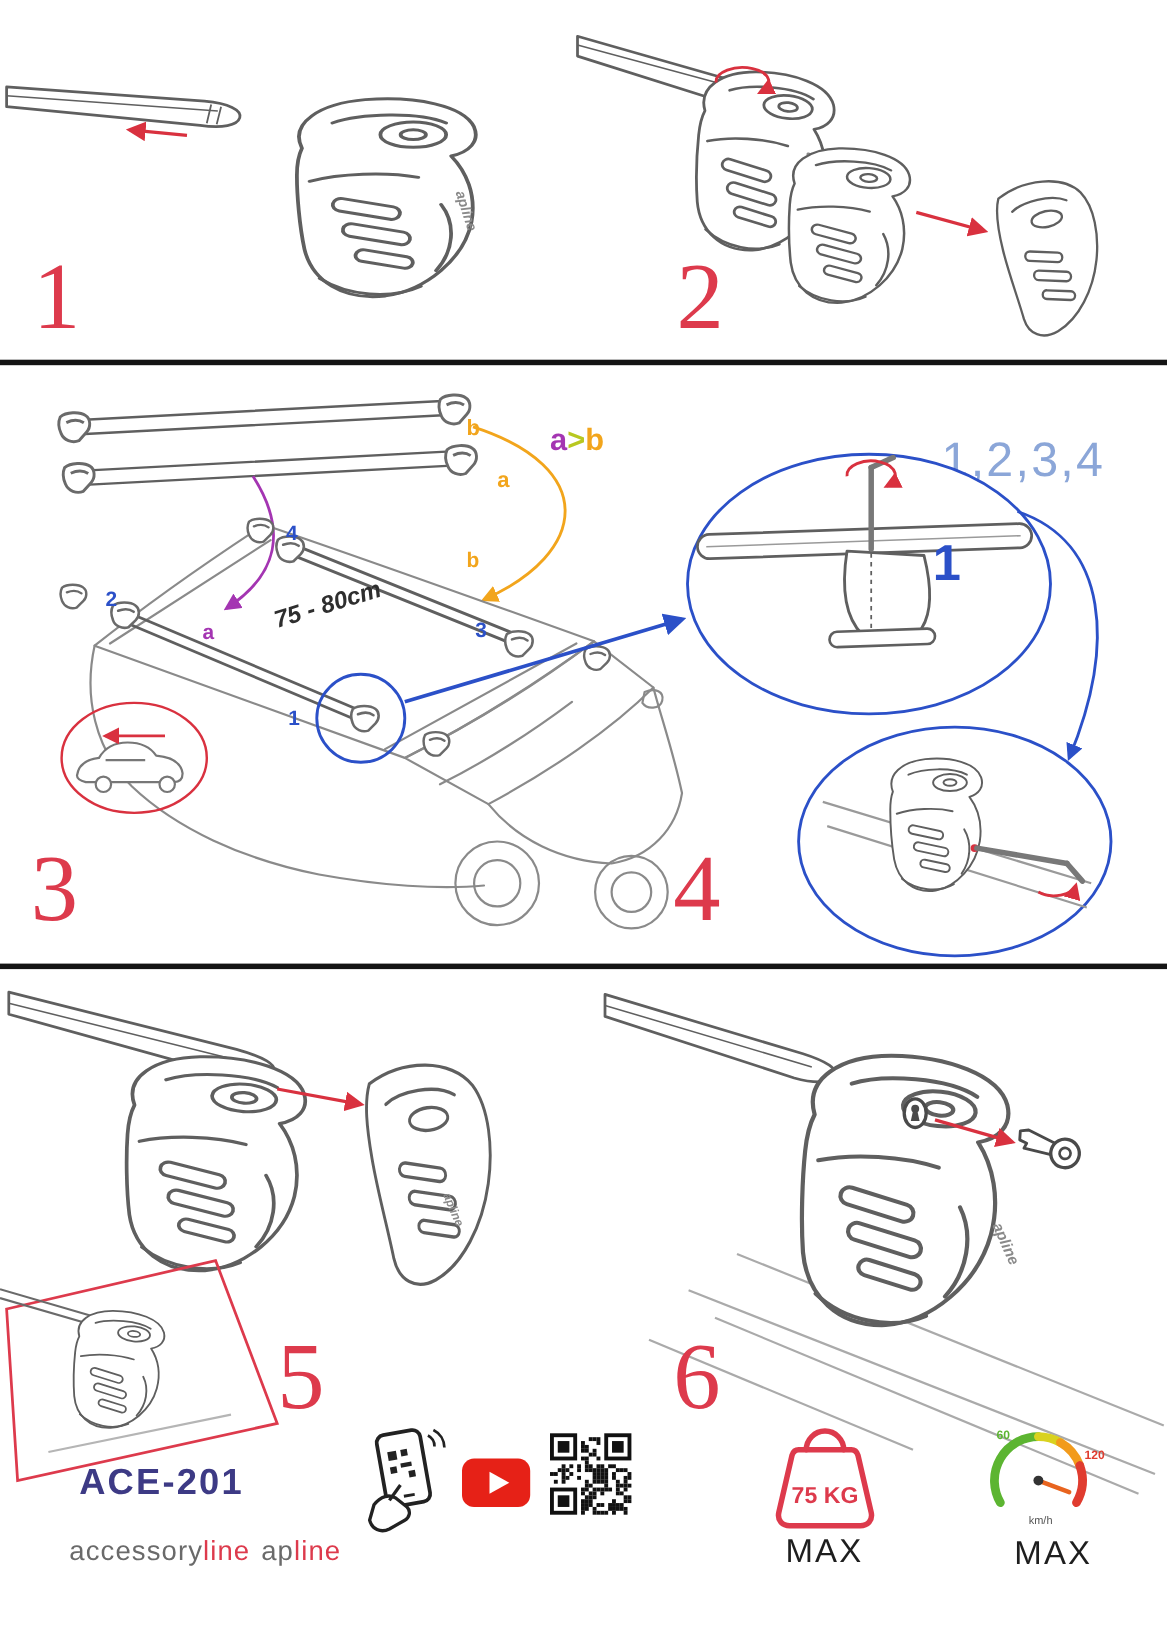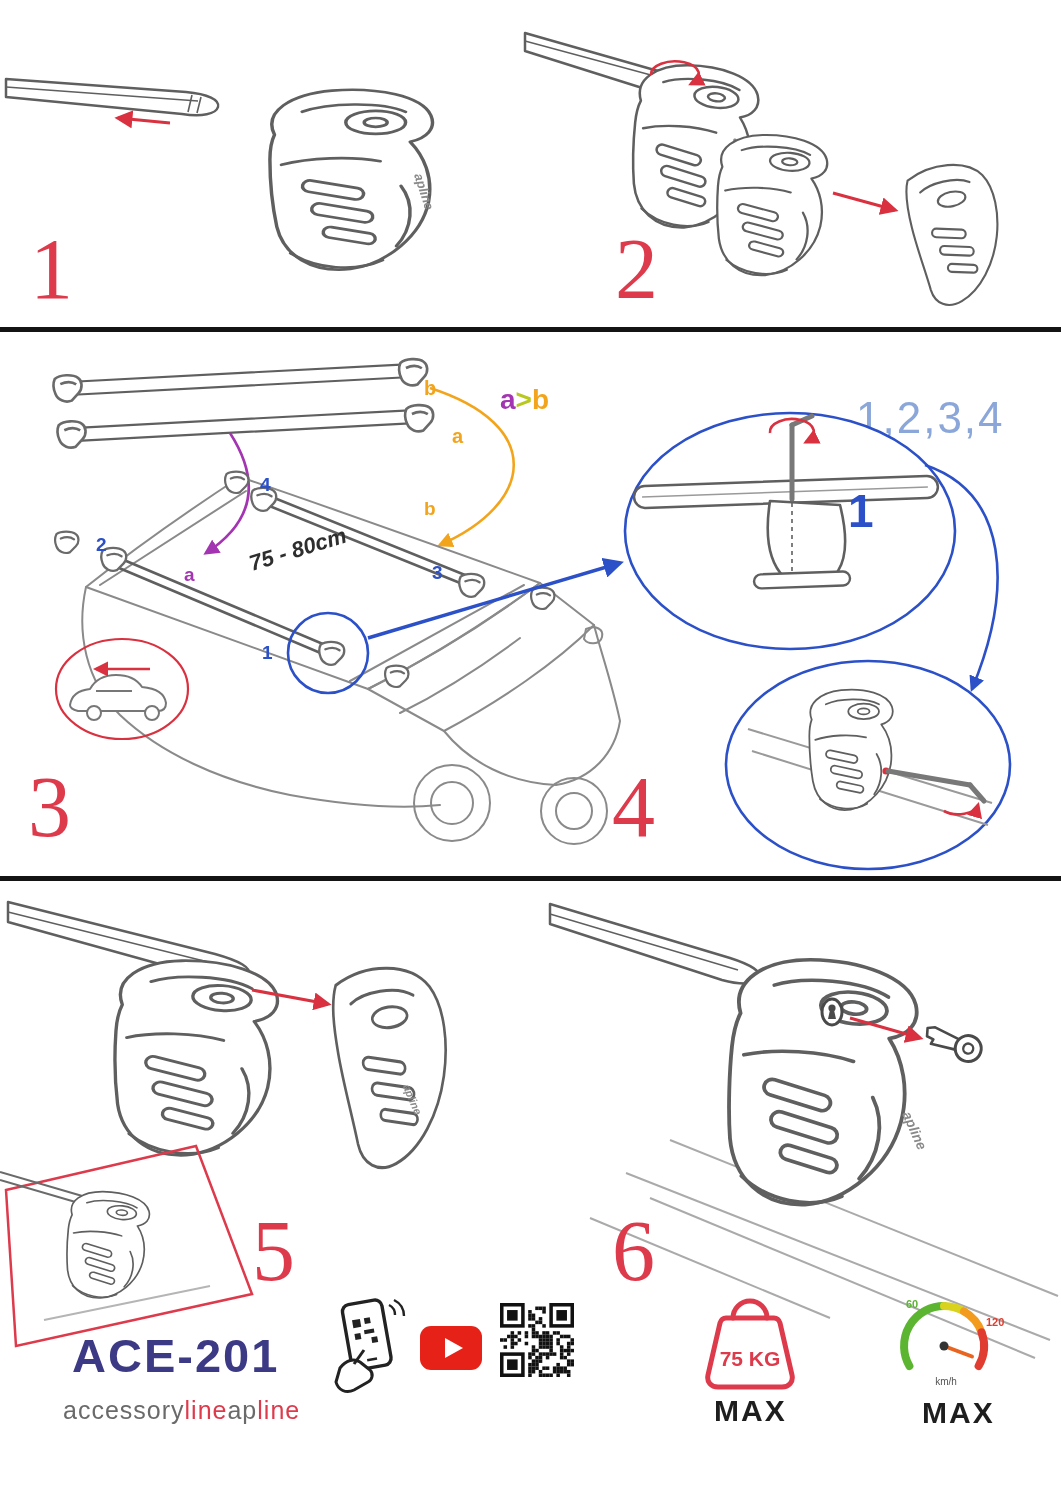--- a/index.html
+++ b/index.html
@@ -6,27 +6,27 @@
   html,body { background:#fff; }
   body { font-family:"Liberation Sans", sans-serif; }
   .page { position:relative; width:1061px; height:1500px; background:#fff; overflow:hidden; }
   .abs { position:absolute; }
   .divider { position:absolute; left:0; width:1061px; height:5px; background:#141414; }
   .step-num {
     position:absolute; font-family:"Liberation Serif", serif;
     font-size:86px; line-height:1; color:#dd3a4c; font-weight:400;
   }
   .model {
-    position:absolute; font-size:47px; font-weight:600; color:#3d3a85;
+    position:absolute; font-size:33px; font-weight:600; color:#3d3a85;
     letter-spacing:2px; font-family:"Liberation Sans", sans-serif;
   }
   .brandline { position:absolute; font-size:25px; font-weight:500; color:#6a6a6a; letter-spacing:1px; }
   .brandline .red { color:#dd3a4c; }
-  .brandline .gap { }
-  .max-label { position:absolute; font-size:30px; font-weight:700; color:#1e1e1e; letter-spacing:2px;text-align:center; }
+  .brandline .gap { margin-left:10px; }
+  .max-label { position:absolute; font-size:30px; font-weight:400; color:#1e1e1e; letter-spacing:2px;text-align:center; }
   svg { display:block; overflow:visible; }
   svg text { font-family:"Liberation Sans", sans-serif; }
 </style>
 </head>
 <body>
 
 <div class="page">
 
   <svg width="0" height="0" style="position:absolute" aria-hidden="true">
     <defs>

